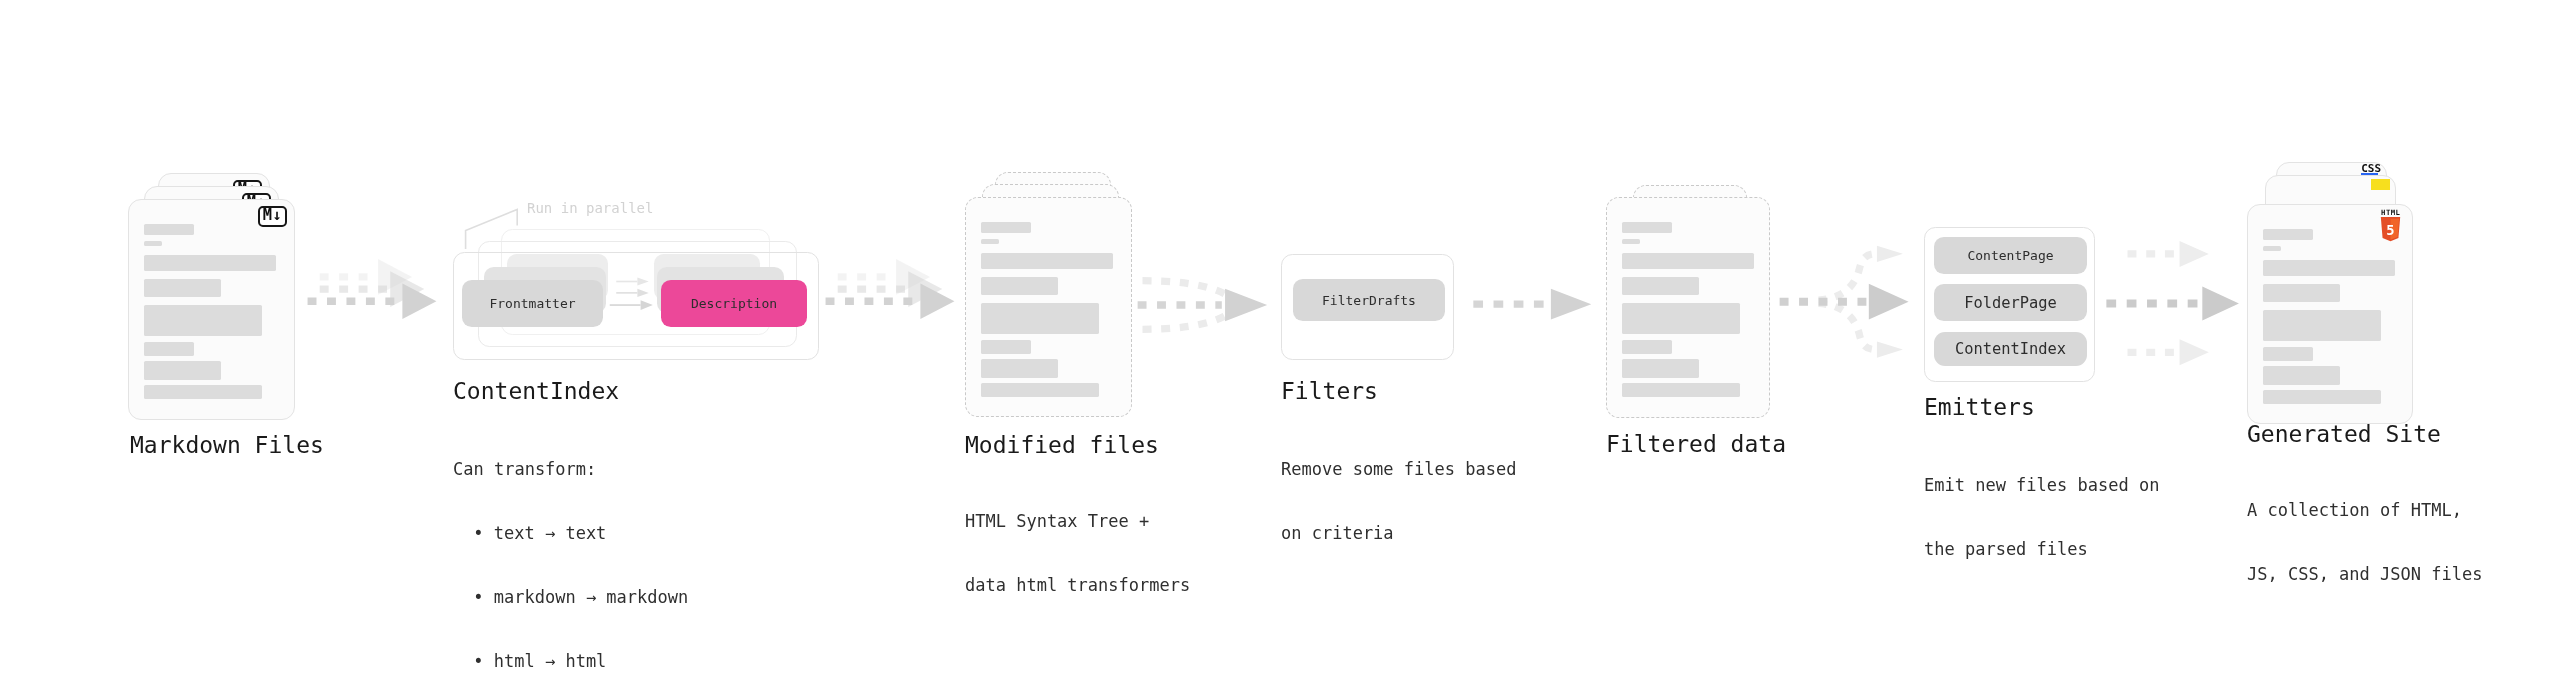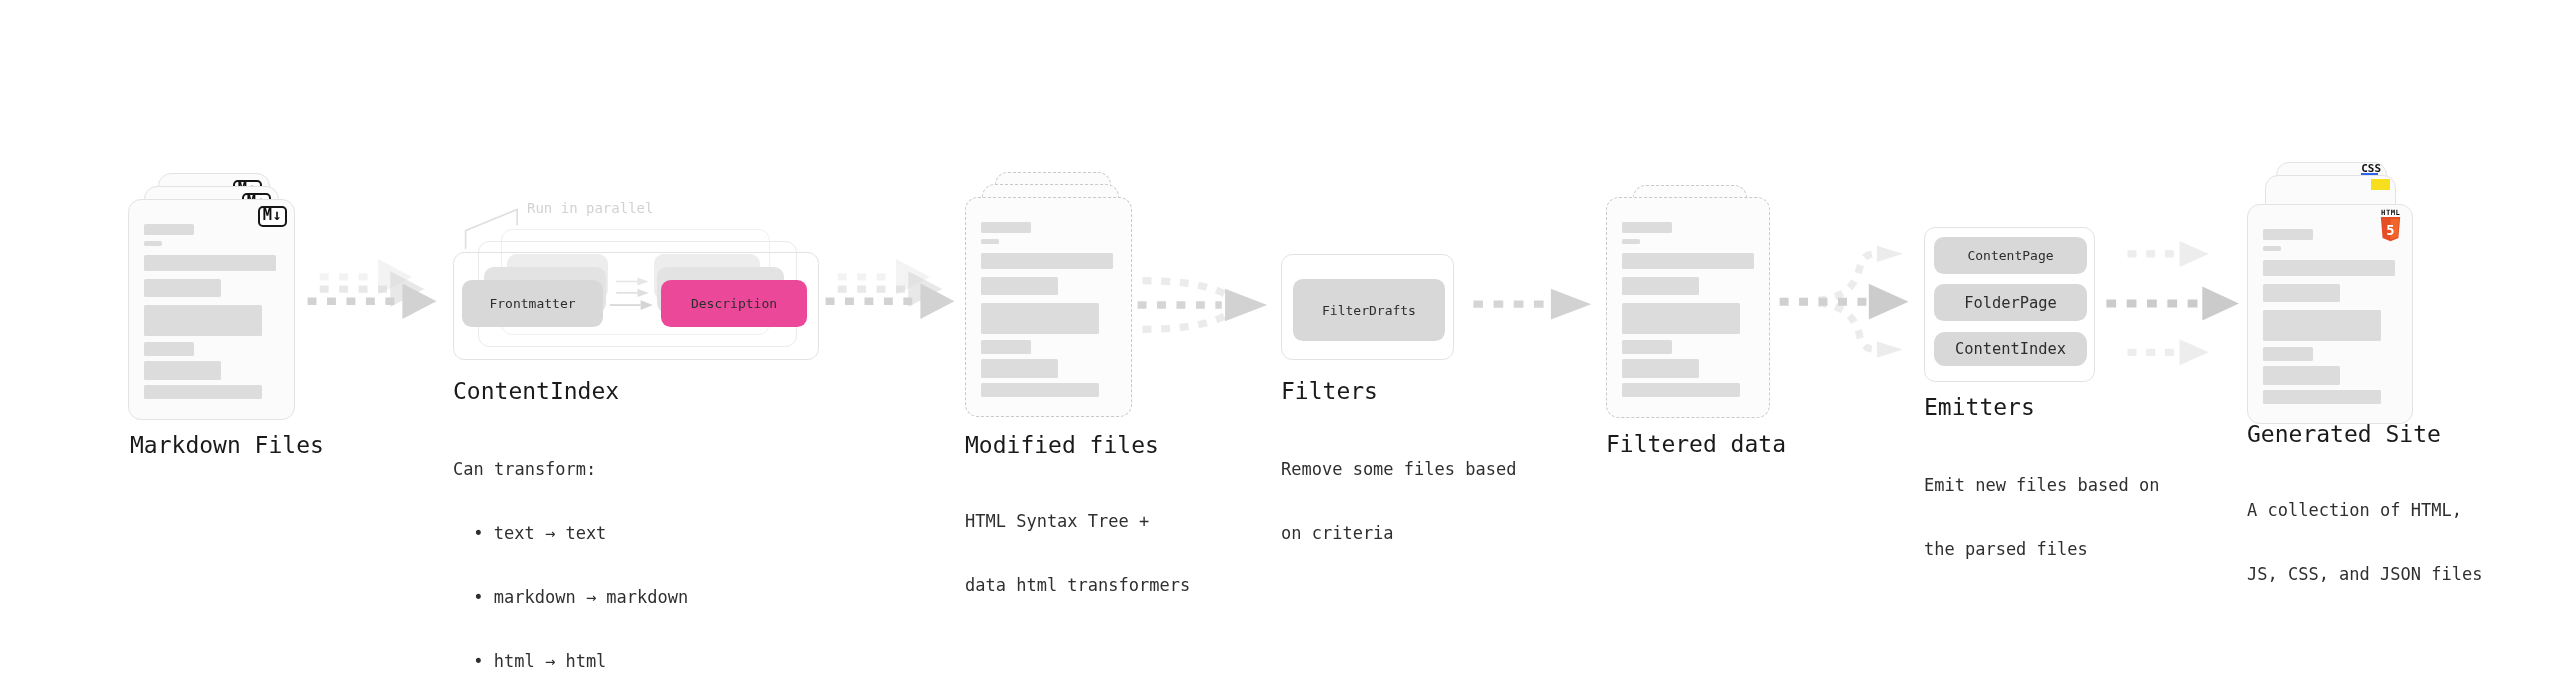--- a/index.html
+++ b/index.html
@@ -177,21 +177,21 @@
     </div>
     <div class="stage-title" style="left:965px;top:432px">Modified files</div>
     <div class="stage-sub" style="left:965px;top:468px">
       <div>HTML Syntax Tree +</div>
       <div>data html transformers</div>
     </div>
   </div>
 
   <div>
     <div class="whitebox" style="left:1281px;top:254px;width:173px;height:106px;"></div>
-    <div class="pill" style="left:1293px;top:279px;width:152px;height:62px;background:#d8d8d8;">FilterDrafts</div>
+    <div class="pill" style="left:1293px;top:279px;width:152px;height:42px;background:#d8d8d8;">FilterDrafts</div>
     <div class="stage-title" style="left:1281px;top:378px">Filters</div>
     <div class="stage-sub" style="left:1281px;top:416px">
       <div>Remove some files based</div>
       <div>on criteria</div>
     </div>
   </div>
 
   <div>
     <div class="card dashed" style="left:1633px;top:185px;width:114px;height:220px;"></div>
     <div class="card dashed" style="left:1606px;top:197px;width:164px;height:221px;">

